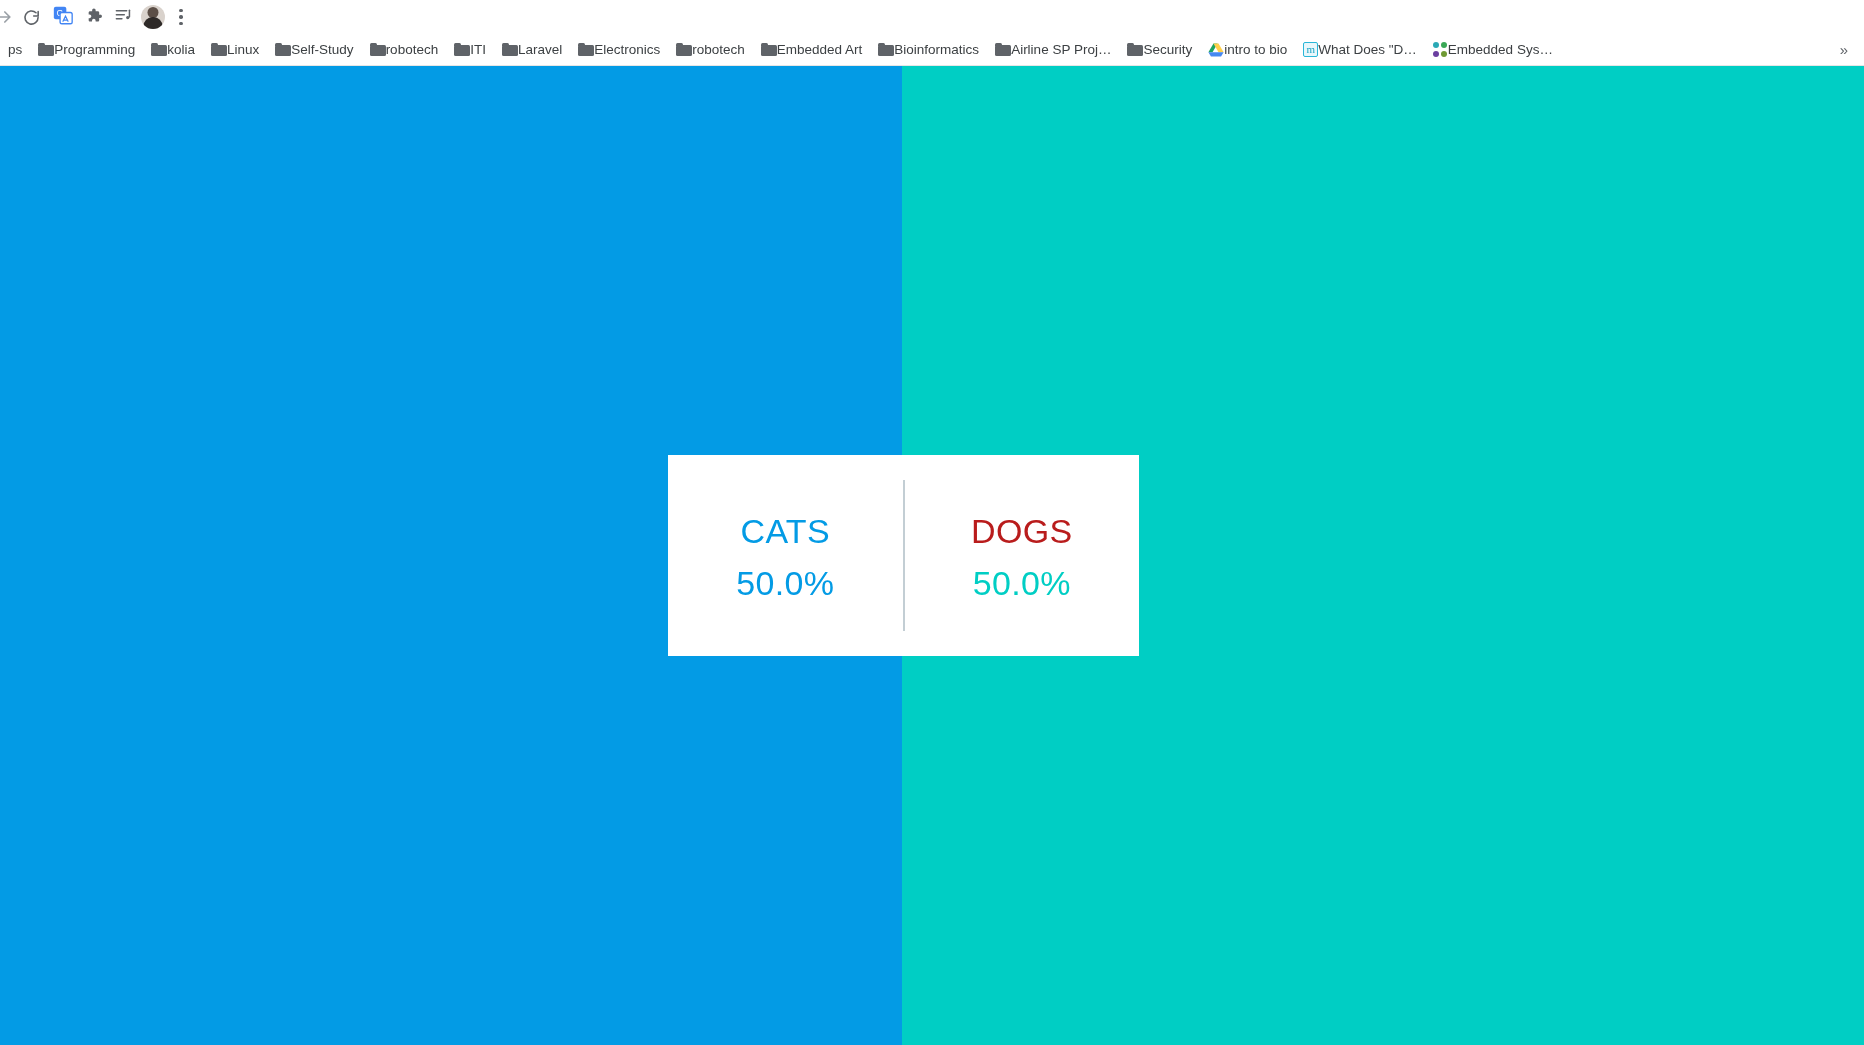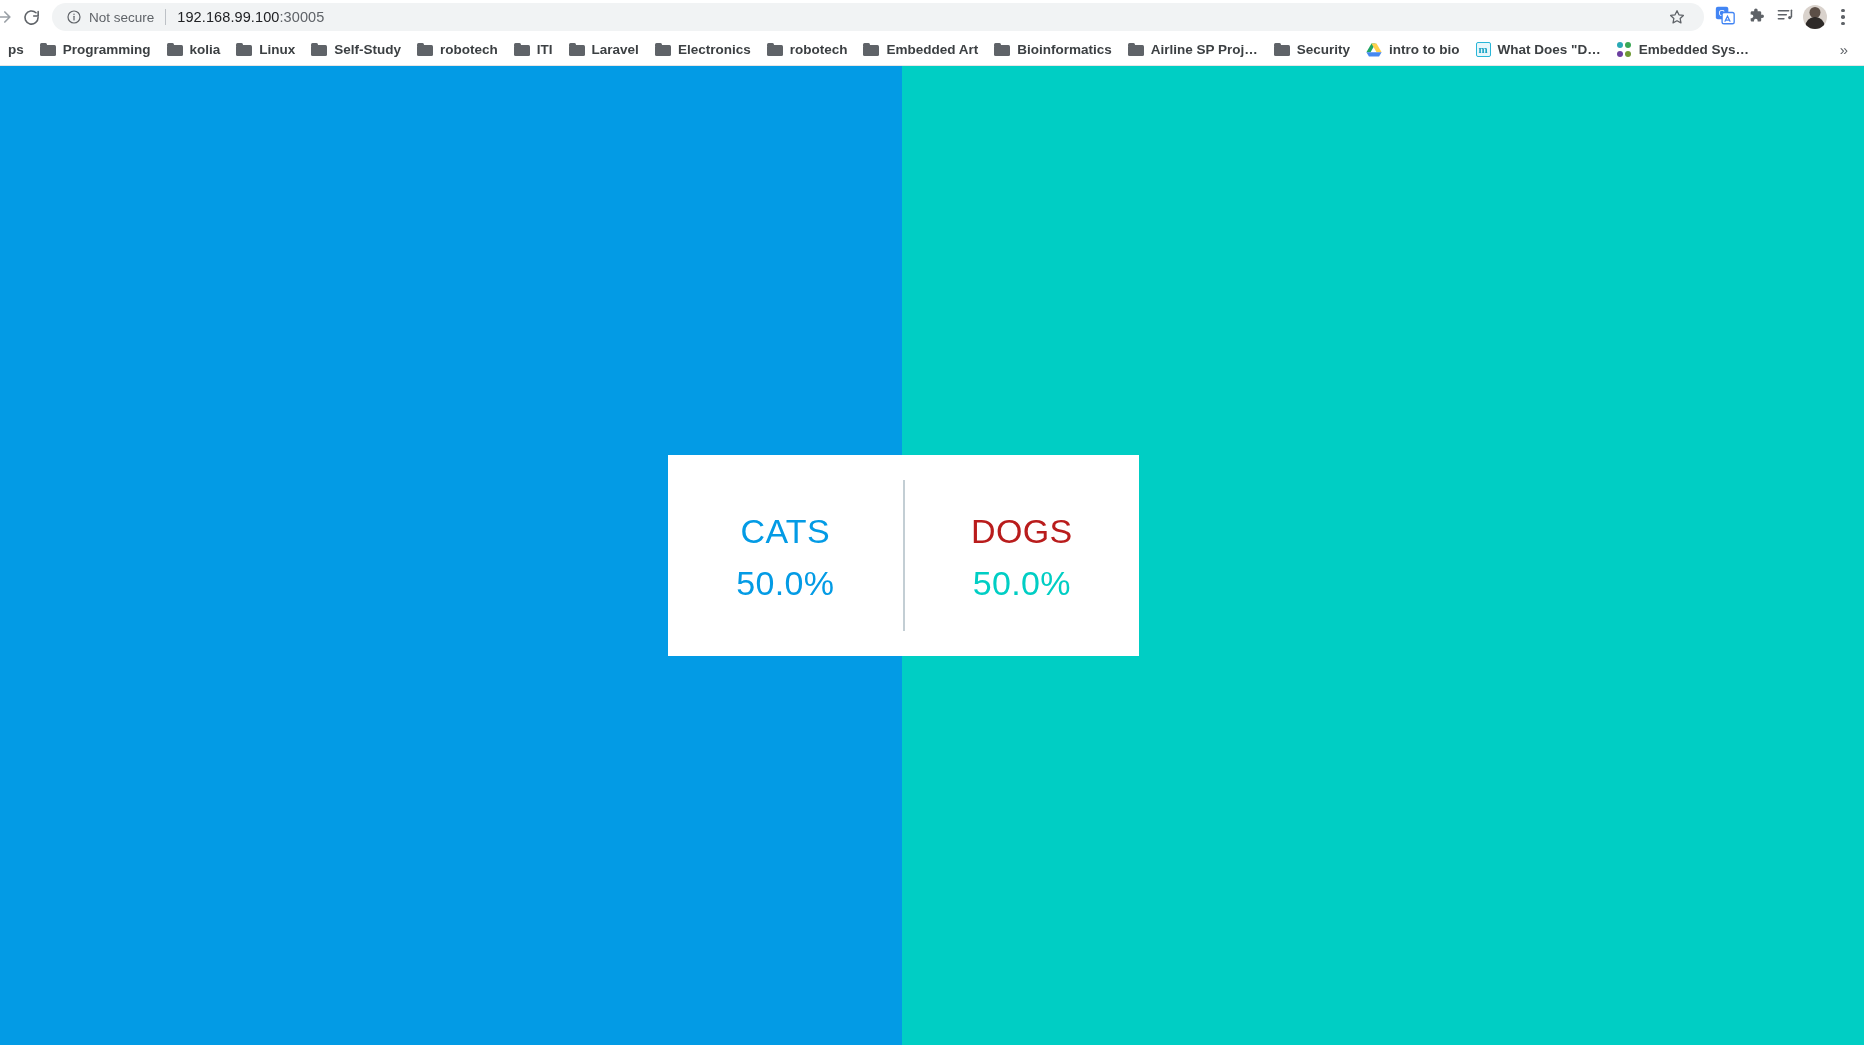--- a/index.html
+++ b/index.html
@@ -132,26 +132,24 @@
   }
 
   .bm {
     display: flex;
     align-items: center;
     height: 25px;
     padding: 0 8px;
     border-radius: 4px;
     flex: 0 0 auto;
     white-space: nowrap;
-    font-weight: bold;
   }
   .bm-label {
     font-size: 13.5px;
     color: #3c4043;
-    margin-left: 7px;
     white-space: nowrap;
   }
   .bm.first .bm-label { margin-left: 0; }
 
   .folder-icon {
     width: 16px; height: 13px;
     position: relative;
     flex: 0 0 auto;
   }
   .folder-icon::before {
@@ -272,40 +270,20 @@
 
     <div class="nav-btn">
       <span>
         <svg width="19" height="19" viewBox="0 0 24 24" fill="none" stroke="#5f6368" stroke-width="2" stroke-linecap="round">
           <path d="M20.3 12a8.3 8.3 0 1 1-2.6-6"></path>
           <path d="M20.4 4.6v5.6h-5.6"></path>
         </svg>
       </span>
     </div>
 
-    <div class="omnibox">
-      <span class="info-icon">
-        <svg width="16" height="16" viewBox="0 0 24 24" fill="none" stroke="#5f6368" stroke-width="1.8">
-          <circle cx="12" cy="12" r="9"></circle>
-          <path d="M12 11v5.5" stroke-linecap="round"></path>
-          <circle cx="12" cy="7.8" r="1.05" fill="#5f6368" stroke="none"></circle>
-        </svg>
-      </span>
-      <span class="not-secure">Not secure</span>
-      <span class="omnibox-sep"></span>
-      <span class="url-text"><span>192.168.99.100</span><span class="url-port">:30005</span></span>
-
-      <span class="omni-right">
-        <span class="star-btn">
-          <svg width="18" height="18" viewBox="0 0 24 24" fill="none" stroke="#5f6368" stroke-width="1.7" stroke-linejoin="round">
-            <path d="M12 3.6l2.6 5.5 5.9.8-4.3 4.1 1.1 5.9-5.3-2.9-5.3 2.9 1.1-5.9L3.5 9.9l5.9-.8z"></path>
-          </svg>
-        </span>
-      </span>
-    </div>
 
     <div class="icon-btn">
       <span>
         <svg width="20" height="20" viewBox="0 0 24 24">
           <rect x="1" y="2" width="15" height="15" rx="2.4" fill="#4285f4"></rect>
           <text x="8.4" y="13.2" font-family="'Liberation Sans',sans-serif" font-size="10.5" fill="#ffffff" text-anchor="middle">G</text>
           <rect x="8.5" y="9" width="14.5" height="13.5" rx="2.2" fill="#ffffff" stroke="#4285f4" stroke-width="1.6"></rect>
           <path d="M12 19.5l3-6 3 6M13 18h4" stroke="#4285f4" stroke-width="1.5" fill="none" stroke-linecap="round"></path>
         </svg>
       </span>

